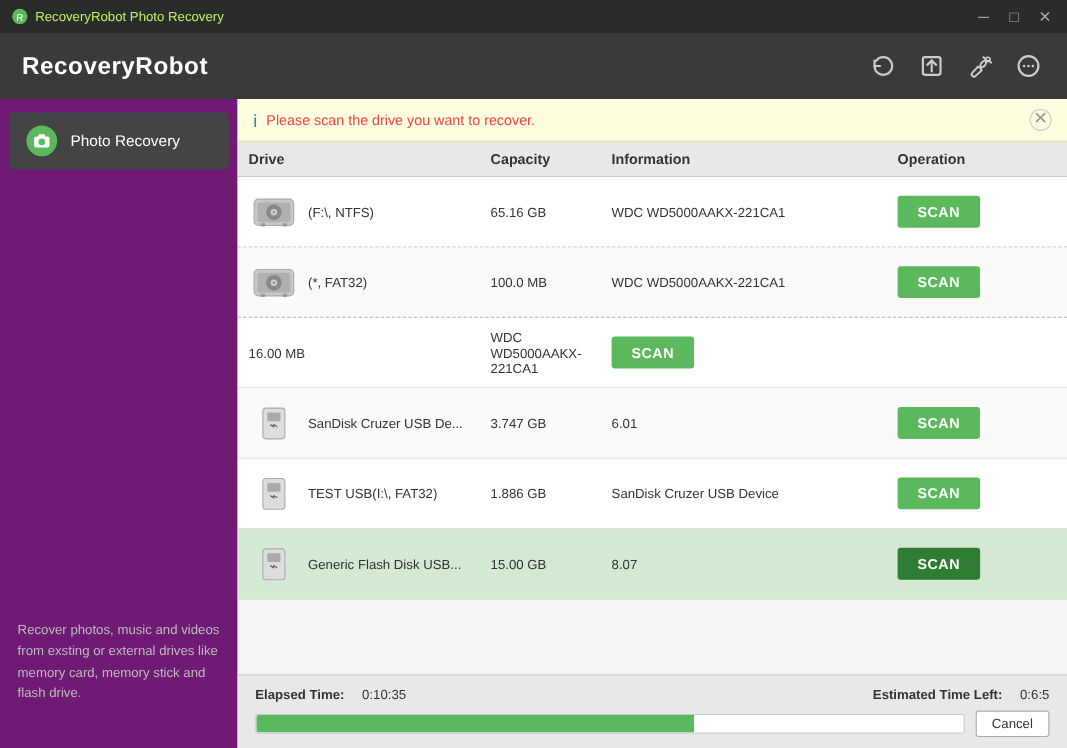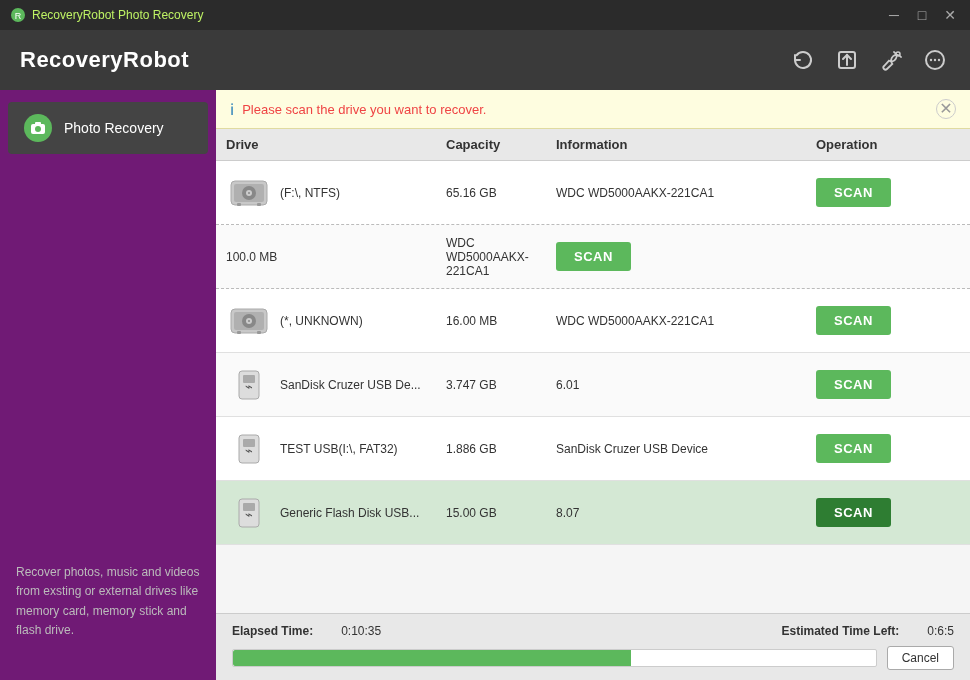--- a/index.html
+++ b/index.html
@@ -281,21 +281,21 @@
 
     
     .status-bar {
       background: #e8e8e8;
       border-top: 1px solid #ccc;
       padding: 10px 16px;
     }
     .status-row {
       display: flex;
       align-items: flex-start;
-      gap: 28px;
+      gap: 16px;
       margin-bottom: 8px;
     }
     .status-label {
       font-size: 12px;
       color: #333;
       font-weight: 600;
     }
     .status-value {
       font-size: 12px;
       color: #333;
@@ -430,41 +430,41 @@
                 </div>
       <span class="drive-name">(F:\, NTFS)</span>
     </div>
     <div class="capacity-cell">65.16 GB</div>
     <div class="info-cell">WDC WD5000AAKX-221CA1</div>
     <div class="op-cell">
       <button class="scan-btn">SCAN</button>
     </div>
   </div>
             <div class="table-row dashed-bottom">
-    <div class="capacity-cell">100.0 MB</div>
-    <div class="info-cell">WDC WD5000AAKX-221CA1</div>
-    <div class="op-cell">
-      <button class="scan-btn">SCAN</button>
-    </div>
-  </div>
-            <div class="table-row">
     <div class="drive-cell">
       <div class="drive-icon">
-                  <svg class="hdd-icon-svg" viewBox="0 0 44 36" width="44" height="28">
+                  <svg class="hdd-icon-svg" viewBox="0 0 44 36" width="44" height="36">
     <rect x="4" y="6" width="36" height="24" rx="4" fill="#c8c8c8" stroke="#aaa" stroke-width="1"></rect>
     <rect x="7" y="9" width="30" height="18" rx="2" fill="#b0b0b0"></rect>
     <ellipse cx="22" cy="18" rx="7" ry="7" fill="#888"></ellipse>
     <ellipse cx="22" cy="18" rx="3" ry="3" fill="#ccc"></ellipse>
     <circle cx="22" cy="18" r="1" fill="#888"></circle>
     <rect x="10" y="28" width="4" height="3" rx="1" fill="#999"></rect>
     <rect x="30" y="28" width="4" height="3" rx="1" fill="#999"></rect>
   </svg>
                 </div>
-      <span class="drive-name">(*, UNKNOWN)</span>
-    </div>
+      <span class="drive-name">(*, FAT32)</span>
+    </div>
+    <div class="capacity-cell">100.0 MB</div>
+    <div class="info-cell">WDC WD5000AAKX-221CA1</div>
+    <div class="op-cell">
+      <button class="scan-btn">SCAN</button>
+    </div>
+  </div>
+            <div class="table-row">
     <div class="capacity-cell">16.00 MB</div>
     <div class="info-cell">WDC WD5000AAKX-221CA1</div>
     <div class="op-cell">
       <button class="scan-btn">SCAN</button>
     </div>
   </div>
             <div class="table-row">
     <div class="drive-cell">
       <div class="drive-icon">
                   <svg viewBox="0 0 36 36" width="36" height="36">

